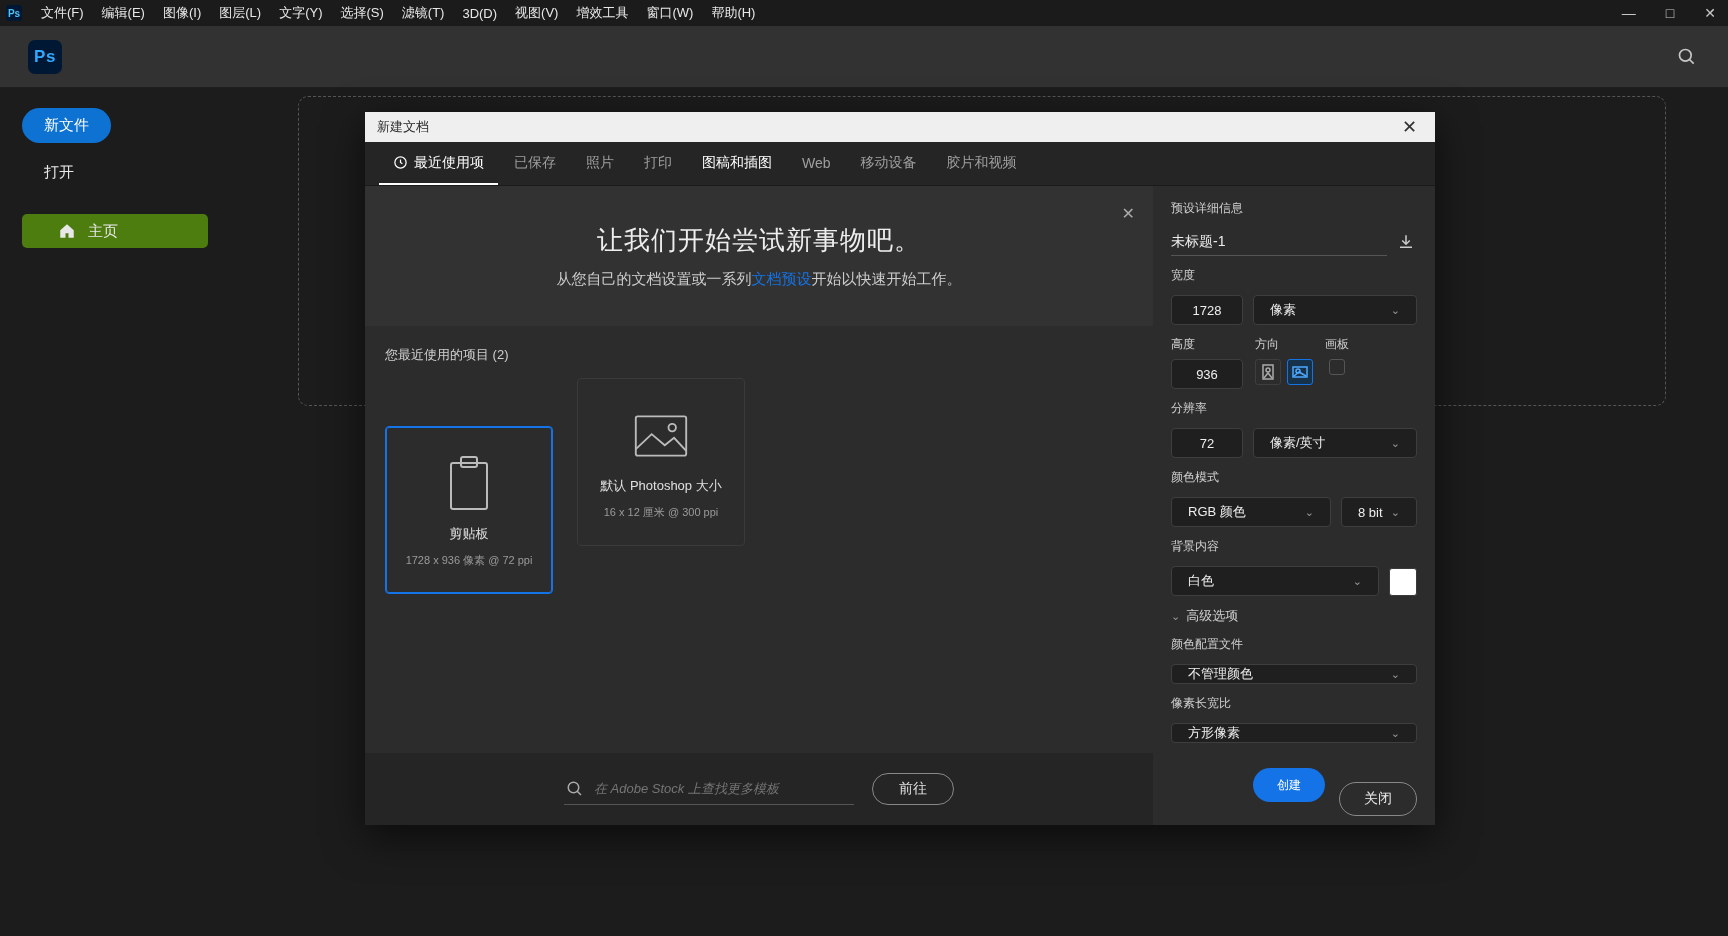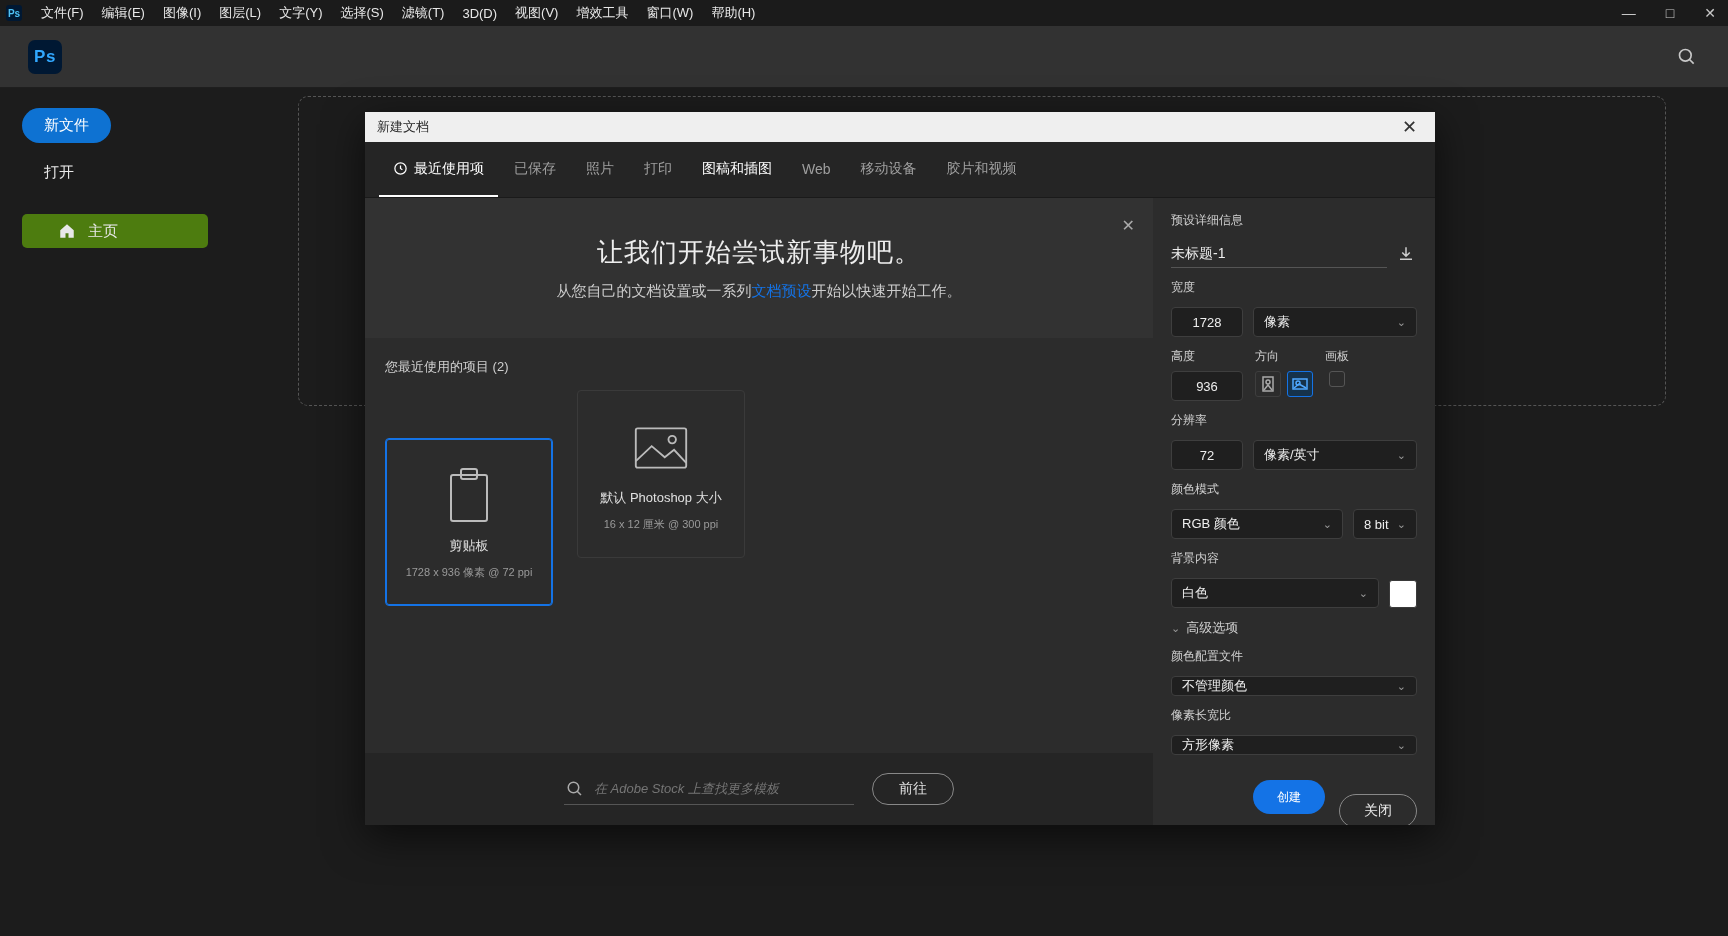--- a/index.html
+++ b/index.html
@@ -26,21 +26,21 @@
 .nav-row { height: 34px; display: flex; align-items: center; gap: 12px; padding: 0 14px; border-radius: 5px; font-size: 15px; color: #e8e8e8; }
 .nav-row.active { background: #4d7c0f; padding-left: 36px; }
 
 .canvas-zone { flex: 1; position: relative; }
 .dashed-box { position: absolute; left: 68px; top: 8px; right: 62px; height: 310px; border: 1px dashed #555; border-radius: 10px; }
 
 
 .dialog { position: absolute; left: 365px; top: 112px; width: 1070px; height: 713px; background: #2c2c2c; box-shadow: 0 12px 40px rgba(0,0,0,0.6); display: flex; flex-direction: column; border-radius: 2px; }
 .dlg-titlebar { height: 30px; background: #efefef; color: #2b2b2b; display: flex; align-items: center; padding: 0 12px; font-size: 13px; }
 .dlg-titlebar .close-x { margin-left: auto; font-size: 18px; color: #333; line-height: 1; padding: 2px 6px; }
-.dlg-tabs { height: 56px; background: #252525; border-bottom: 1px solid #1a1a1a; display: flex; align-items: center; padding: 0 14px; gap: 2px; }
+.dlg-tabs { height: 44px; background: #252525; border-bottom: 1px solid #1a1a1a; display: flex; align-items: center; padding: 0 14px; gap: 2px; }
 .dlg-tab { padding: 0 14px; height: 100%; display: inline-flex; align-items: center; gap: 6px; color: #9f9f9f; font-size: 14px; border-bottom: 2px solid transparent; }
 .dlg-tab.active { color: #fff; border-bottom: 2px solid #fff; }
 .dlg-body { flex: 1; display: flex; min-height: 0; }
 
 .dlg-left { flex: 1; display: flex; flex-direction: column; padding: 0; position: relative; }
 .banner { margin: 0; background: #323232; height: 140px; position: relative; display: flex; flex-direction: column; align-items: center; justify-content: center; text-align: center; padding: 0 40px; }
 .banner h2 { font-size: 26px; font-weight: 400; color: #eee; margin-bottom: 12px; letter-spacing: 1px; }
 .banner p { font-size: 15px; color: #ccc; }
 .banner p .link { color: #1473e6; }
 .banner .banner-close { position: absolute; right: 14px; top: 14px; color: #aaa; font-size: 16px; padding: 4px; }
@@ -62,21 +62,21 @@
 
 
 .dlg-right { width: 282px; background: #2c2c2c; padding: 14px 18px 16px 18px; display: flex; flex-direction: column; gap: 11px; font-size: 12px; color: #c8c8c8; overflow: hidden; }
 .panel-label { font-size: 12px; color: #d0d0d0; }
 .name-row { display: flex; align-items: center; gap: 8px; }
 .name-input { flex: 1; height: 28px; border: none; border-bottom: 1px solid #555; background: transparent; color: #eee; font-size: 14px; padding: 2px 0; }
 .dl-icon { width: 22px; height: 22px; display: flex; align-items: center; justify-content: center; color: #ccc; }
 .field-row { display: flex; gap: 10px; align-items: flex-end; }
 .field-col { display: flex; flex-direction: column; gap: 6px; }
 .num-input { width: 72px; height: 30px; background: #1f1f1f; border: 1px solid #3e3e3e; border-radius: 4px; color: #eee; text-align: center; font-size: 13px; }
-.sel { height: 30px; background: #1f1f1f; border: 1px solid #3e3e3e; border-radius: 4px; color: #eee; display: flex; align-items: center; justify-content: space-between; padding: 0 10px; font-size: 13px; }
+.sel { height: 30px; background: #1f1f1f; border: 1px solid #3e3e3e; border-radius: 4px; color: #eee; display: flex; align-items: center; justify-content: space-between; padding: 0 16px; font-size: 13px; }
 .sel.wide { flex: 1; }
 .chev { font-size: 11px; color: #999; }
 .orient-row { display: flex; gap: 12px; }
 .orient-btns { display: flex; gap: 6px; }
 .orient-btn { width: 26px; height: 26px; border: 1px solid #3e3e3e; border-radius: 3px; display: flex; align-items: center; justify-content: center; }
 .orient-btn.active { border-color: #1473e6; background: #16324a; }
 .cb { width: 16px; height: 16px; border: 1px solid #555; border-radius: 3px; margin-bottom: 5px; }
 .swatch { width: 28px; height: 28px; background: #fff; border: 1px solid #3a3a3a; border-radius: 3px; }
 .adv-row { display: flex; align-items: center; gap: 6px; color: #d0d0d0; font-size: 13px; }
 .dlg-actions { margin-top: auto; display: flex; justify-content: flex-end; gap: 14px; padding-top: 14px; }
@@ -268,21 +268,21 @@
           <span class="chev">⌄</span>
         </div>
       </div>
 
       <div class="panel-label">颜色模式</div>
       <div class="field-row">
         <div class="sel" style="flex:1.4">
           <span>RGB 颜色</span>
           <span class="chev">⌄</span>
         </div>
-        <div class="sel" style="width:64px">
+        <div class="sel" style="width:76px">
           <span>8 bit</span>
           <span class="chev">⌄</span>
         </div>
       </div>
 
       <div class="panel-label">背景内容</div>
       <div class="field-row">
         <div class="sel wide">
           <span>白色</span>
           <span class="chev">⌄</span>

